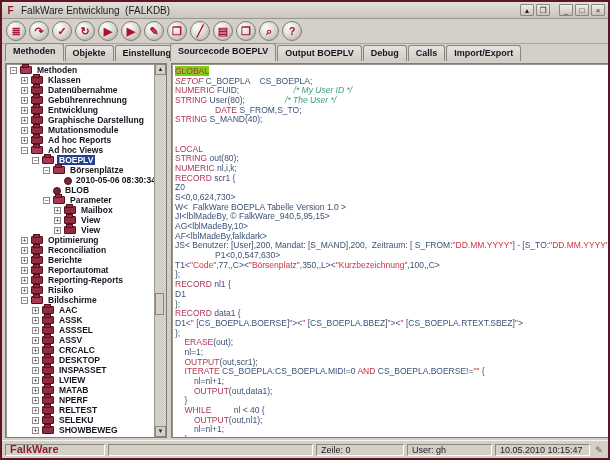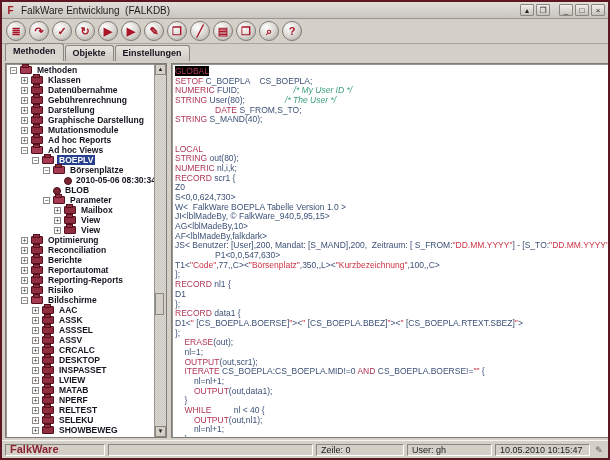--- a/index.html
+++ b/index.html
@@ -49,21 +49,21 @@
   .tico.open{background:#a53a52;}
   .tico.doc{width:7px;flex:0 0 7px;}
   .tico.doc::after{content:"";position:absolute;left:0;top:1px;width:6px;height:6px;border-radius:50%;
         background:#7c2433;border:1px solid #45101b;}
   .tlabel{font-size:8.5px;font-weight:bold;color:#15151f;padding:0 2px;}
   .trow.sel .tlabel{background:#26408f;color:#fff;}
   
   .code{flex:1;overflow:hidden;padding:2px 0 0 3px;font-family:"Liberation Sans",sans-serif;}
   .cline{height:9.7px;font-size:8.5px;white-space:pre;}
   .seg.com{font-style:italic;}
-  .seg.hl{background:#000000;}
+  .seg.hl{background:#84cc16;}
   
   .vsb{flex:0 0 11px;width:11px;background:#cfccc6;border-left:1px solid #9a968f;
        display:flex;flex-direction:column;}
   .sbtn{height:11px;flex:0 0 11px;background:#d4d0c8;border:1px solid #8a8680;box-sizing:border-box;
         font-size:6px;line-height:9px;text-align:center;color:#222;}
   .strack{flex:1;position:relative;background:repeating-conic-gradient(#dcd9d4 0 25%,#cac6c0 0 50%) 0 0/2px 2px;}
   .sthumb{position:absolute;left:0;width:9px;background:#d4d0c8;border:1px solid #8a8680;box-sizing:border-box;}
   
   .statusbar{height:15px;flex:0 0 15px;display:flex;align-items:center;gap:3px;padding:1px 3px;
              background:#d4d0c8;border-top:1px solid #f5f3f0;}
@@ -109,20 +109,27 @@
       <div class="tbtn">⌕</div>
       <div class="tbtn">?</div>
     </div>
 
   <div class="tabsrow">
     <div class="tabgroup left">
         <div class="tab active">Methoden</div>
         <div class="tab">Objekte</div>
         <div class="tab">Einstellungen</div>
       </div>
+    <div class="tabgroup right">
+        <div class="tab active">Sourcecode BOEPLV</div>
+        <div class="tab">Output BOEPLV</div>
+        <div class="tab">Debug</div>
+        <div class="tab">Calls</div>
+        <div class="tab">Import/Export</div>
+      </div>
   </div>
 
   <div class="main">
 
     <div class="panel treewrap">
       <div class="tree">
           <div class="trow">
             <span class="tind" style="width: 2px;"></span>
             <span class="tbox">−</span>
             <span class="tico folder open"></span>
@@ -143,21 +150,21 @@
           <div class="trow">
             <span class="tind" style="width: 13px;"></span>
             <span class="tbox">+</span>
             <span class="tico folder"></span>
             <span class="tlabel">Gebührenrechnung</span>
           </div>
           <div class="trow">
             <span class="tind" style="width: 13px;"></span>
             <span class="tbox">+</span>
             <span class="tico folder"></span>
-            <span class="tlabel">Darstellung</span>
+            <span class="tlabel">Entwicklung</span>
           </div>
           <div class="trow">
             <span class="tind" style="width: 13px;"></span>
             <span class="tbox">+</span>
             <span class="tico folder"></span>
             <span class="tlabel">Graphische Darstellung</span>
           </div>
           <div class="trow">
             <span class="tind" style="width: 13px;"></span>
             <span class="tbox">+</span>
@@ -350,21 +357,21 @@
         <div class="strack">
           <div class="sthumb" style="top:62%;height:22px;"></div>
         </div>
         <div class="sbtn">▼</div>
       </div>
     </div>
 
     <div class="panel codewrap">
       <div class="code">
           <div class="cline"><span class="seg hl" style="color: rgb(176, 53, 85);">GLOBAL</span></div>
-          <div class="cline"><span class="seg kw" style="color: rgb(176, 53, 85);">SETOF</span><span class="seg id" style="color: rgb(60, 80, 118);"> C_BOEPLA    CS_BOEPLA;</span></div>
+          <div class="cline"><span class="seg kw" style="color: rgb(176, 53, 85); font-style: italic;">SETOF</span><span class="seg id" style="color: rgb(60, 80, 118);"> C_BOEPLA    CS_BOEPLA;</span></div>
           <div class="cline"><span class="seg kw" style="color: rgb(176, 53, 85);">NUMERIC</span><span class="seg id" style="color: rgb(60, 80, 118);"> FUID;                       </span><span class="seg com" style="color: rgb(58, 158, 125);">/* My User ID */</span></div>
           <div class="cline"><span class="seg kw" style="color: rgb(176, 53, 85);">STRING</span><span class="seg id" style="color: rgb(60, 80, 118);"> User(80);                 </span><span class="seg com" style="color: rgb(58, 158, 125);">/* The User */</span></div>
           <div class="cline"><span class="seg kw" style="color: rgb(176, 53, 85); padding-left: 40px;">DATE</span><span class="seg id" style="color: rgb(60, 80, 118);"> S_FROM,S_TO;</span></div>
           <div class="cline"><span class="seg kw" style="color: rgb(176, 53, 85);">STRING</span><span class="seg id" style="color: rgb(60, 80, 118);"> S_MAND(40);</span></div>
           <div class="cline">&nbsp;</div>
           <div class="cline">&nbsp;</div>
           <div class="cline"><span class="seg kw" style="color: rgb(176, 53, 85);">LOCAL</span></div>
           <div class="cline"><span class="seg kw" style="color: rgb(176, 53, 85);">STRING</span><span class="seg id" style="color: rgb(60, 80, 118);"> out(80);</span></div>
           <div class="cline"><span class="seg kw" style="color: rgb(176, 53, 85);">NUMERIC</span><span class="seg id" style="color: rgb(60, 80, 118);"> nl,i,k;</span></div>
           <div class="cline"><span class="seg kw" style="color: rgb(176, 53, 85);">RECORD</span><span class="seg id" style="color: rgb(60, 80, 118);"> scr1 {</span></div>

